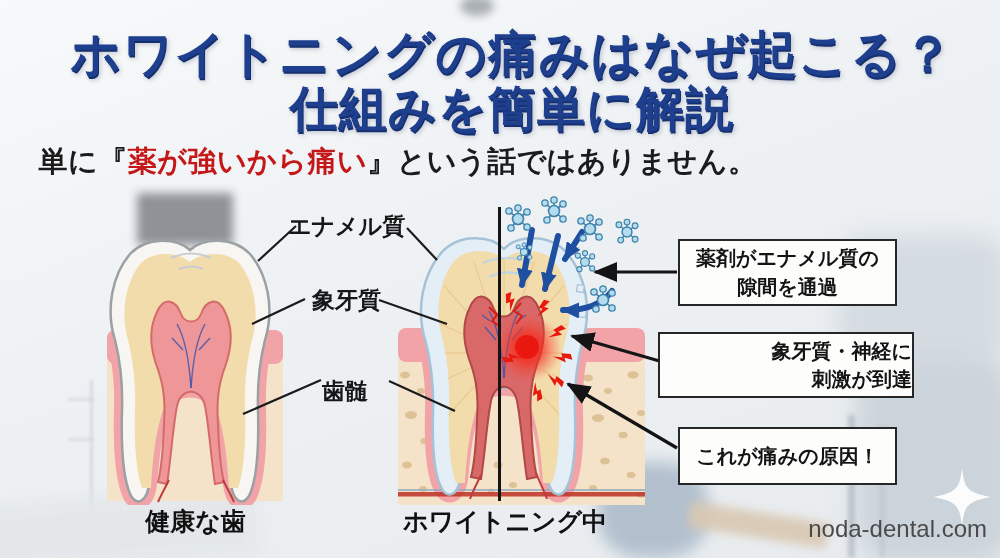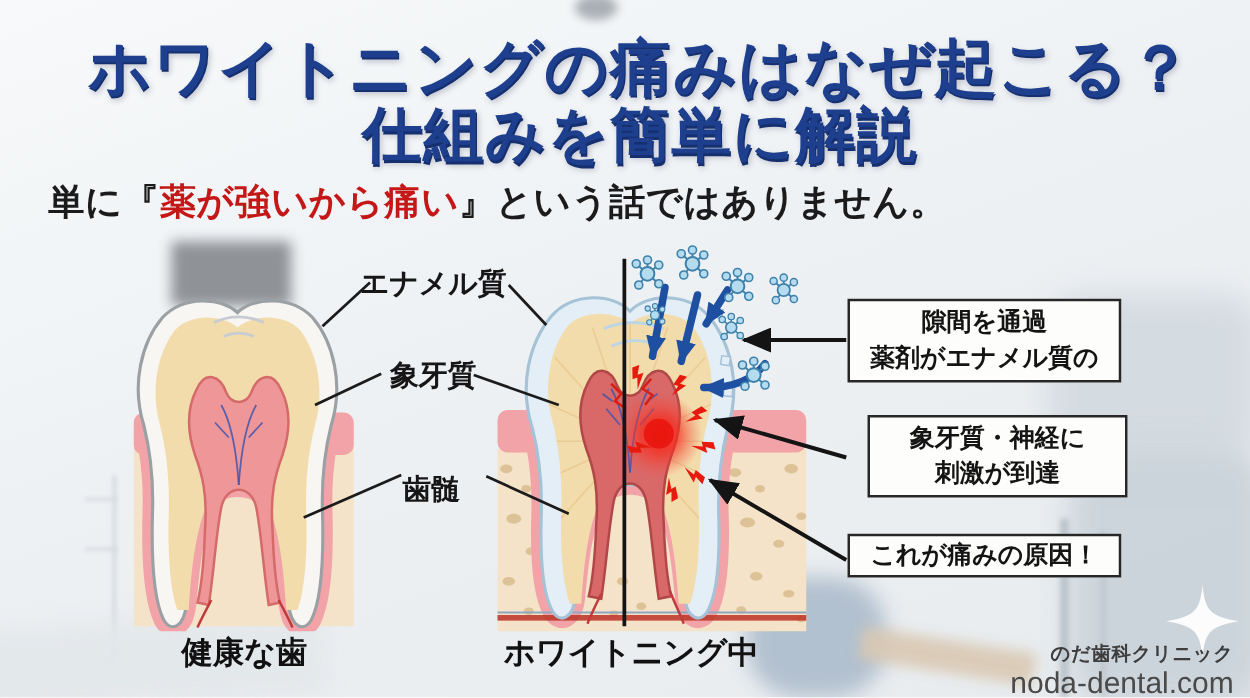--- a/index.html
+++ b/index.html
@@ -39,22 +39,22 @@
   .lbl-pulp{left:322px;top:364px;margin-top:12px;}
   .caption{font-size:25px;font-weight:800;color:#111;white-space:nowrap;}
   .cap-left{left:88px;top:505px;width:215px;text-align:center;}
   .cap-right{left:395px;top:505px;width:220px;text-align:center;}
 
   
   .callout{background:#fdfdfb;border:2px solid var(--callout-border);color:#141414;
            display:flex;flex-direction:column;align-items:center;justify-content:center;
            font-size:20px;font-weight:800;line-height:1.42;text-align:center;box-sizing:border-box;}
   .co1{left:678px;top:239px;width:219px;height:67px;}
-  .co2{left:694px;top:332px;width:208px;height:66px;}
-  .co3{left:678px;top:427px;width:219px;height:35px;}
+  .co2{left:658px;top:332px;width:256px;height:66px;align-items:flex-end;}
+  .co3{left:678px;top:427px;width:219px;height:58px;}
 
   
   .credit{right:13px;top:515px;text-align:right;color:var(--credit-gray);line-height:1.18;}
   .credit .jp{font-size:15.5px;font-weight:700;display:block;letter-spacing:.5px;}
   .credit .url{font-size:24px;font-weight:400;display:block;color:#4a4a4a;}
   .sparkle{left:933px;top:468px;width:58px;height:58px;opacity:.95;filter:blur(.6px);}
 
   
   svg{overflow:visible;}
   .enamelL{fill:var(--enamel-white);stroke:var(--tooth-outline-gray);stroke-width:2.5;}
@@ -284,32 +284,31 @@
   </svg>
 
   <div class="abs partlabel lbl-enamel">エナメル質</div>
   <div class="abs partlabel lbl-dentin">象牙質</div>
   <div class="abs partlabel lbl-pulp">歯髄</div>
 
   <div class="abs caption cap-left">健康な歯</div>
   <div class="abs caption cap-right">ホワイトニング中</div>
 
   <div class="abs callout co1">
+    <span>薬剤がエナメル質の</span>
     <span>隙間を通過</span>
-    <span>薬剤がエナメル質の</span>
   </div>
   <div class="abs callout co2">
     <span>象牙質・神経に</span>
     <span>刺激が到達</span>
   </div>
   <div class="abs callout co3">
     <span>これが痛みの原因！</span>
   </div>
 
   <svg class="abs sparkle" viewBox="0 0 56 56">
     <path d="M28,0 C30,18 32,24 56,28 C32,32 30,38 28,56 C26,38 24,32 0,28 C24,24 26,18 28,0 Z" fill="#ffffff"></path>
   </svg>
   <div class="abs credit">
-    <span class="jp">のだ歯科クリニック</span>
     <span class="url">noda-dental.com</span>
   </div>
 
 </div>
 
 </body></html>

